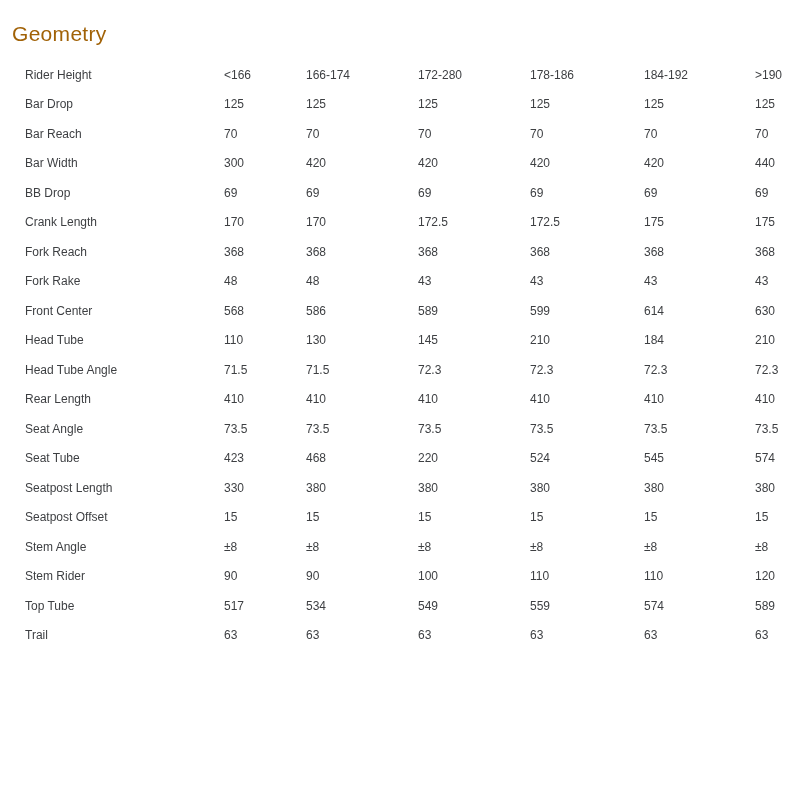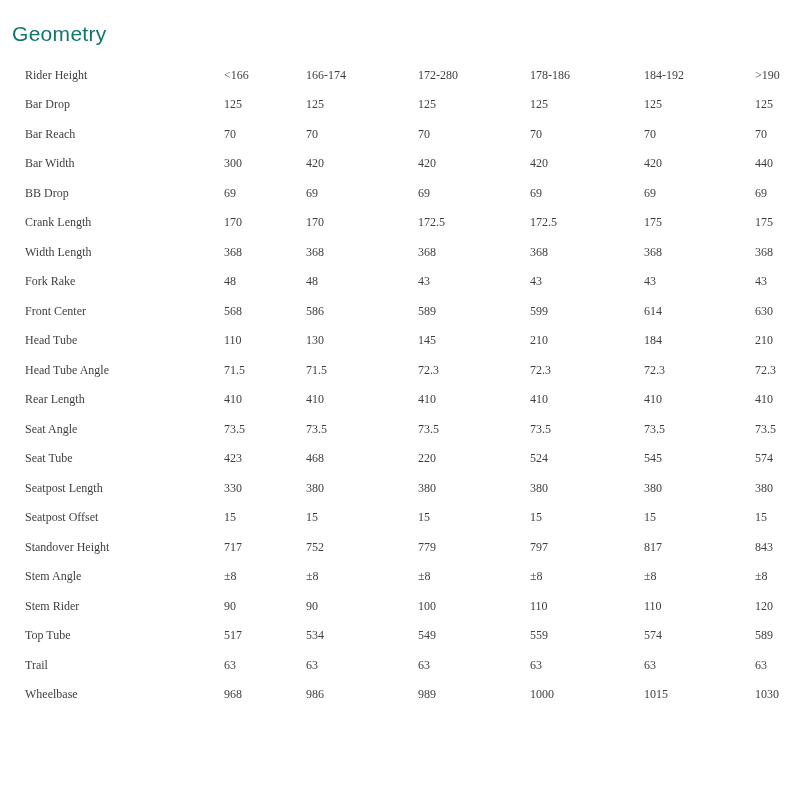--- a/index.html
+++ b/index.html
@@ -12,38 +12,37 @@
   .page {
     position: relative;
     width: 800px; height: 800px;
     background: #ffffff;
   }
   .page-title {
     position: absolute;
     left: 12px; top: 22px;
     font-size: 21px;
     font-weight: 300;
-    color: #0f766e;
+    color: #a16207;
     letter-spacing: 0.3px;
   }
   .geo-table {
     position: absolute;
     top: 60px; left: 0;
     width: 800px;
   }
   .geo-row {
     display: grid;
     grid-template-columns: 199px 82px 112px 112px 114px 111px 1fr;
     height: 29.5px;
     align-items: center;
     padding-left: 25px;
     font-size: 12px;
     color: #3d3f42;
     background: #ffffff;
-    font-family: Liberation Serif, serif;
   }
   .geo-row .label,
   .geo-row .cell {
     white-space: nowrap;
     text-align: left;
     line-height: 1;
   }
 </style>
 </head>
 <body>
@@ -99,21 +98,21 @@
       <div class="geo-row">
         <div class="label">Crank Length</div>
         <div class="cell">170</div>
         <div class="cell">170</div>
         <div class="cell">172.5</div>
         <div class="cell">172.5</div>
         <div class="cell">175</div>
         <div class="cell">175</div>
       </div>
       <div class="geo-row">
-        <div class="label">Width Length</div>
+        <div class="label">Fork Reach</div>
         <div class="cell">368</div>
         <div class="cell">368</div>
         <div class="cell">368</div>
         <div class="cell">368</div>
         <div class="cell">368</div>
         <div class="cell">368</div>
       </div>
       <div class="geo-row">
         <div class="label">Fork Rake</div>
         <div class="cell">48</div>
@@ -189,29 +188,20 @@
       <div class="geo-row">
         <div class="label">Seatpost Offset</div>
         <div class="cell">15</div>
         <div class="cell">15</div>
         <div class="cell">15</div>
         <div class="cell">15</div>
         <div class="cell">15</div>
         <div class="cell">15</div>
       </div>
       <div class="geo-row">
-        <div class="label">Standover Height</div>
-        <div class="cell">717</div>
-        <div class="cell">752</div>
-        <div class="cell">779</div>
-        <div class="cell">797</div>
-        <div class="cell">817</div>
-        <div class="cell">843</div>
-      </div>
-      <div class="geo-row">
         <div class="label">Stem Angle</div>
         <div class="cell">±8</div>
         <div class="cell">±8</div>
         <div class="cell">±8</div>
         <div class="cell">±8</div>
         <div class="cell">±8</div>
         <div class="cell">±8</div>
       </div>
       <div class="geo-row">
         <div class="label">Stem Rider</div>
@@ -233,23 +223,14 @@
       </div>
       <div class="geo-row">
         <div class="label">Trail</div>
         <div class="cell">63</div>
         <div class="cell">63</div>
         <div class="cell">63</div>
         <div class="cell">63</div>
         <div class="cell">63</div>
         <div class="cell">63</div>
       </div>
-      <div class="geo-row">
-        <div class="label">Wheelbase</div>
-        <div class="cell">968</div>
-        <div class="cell">986</div>
-        <div class="cell">989</div>
-        <div class="cell">1000</div>
-        <div class="cell">1015</div>
-        <div class="cell">1030</div>
-      </div>
     </div>
 </div>
 
 </body></html>

